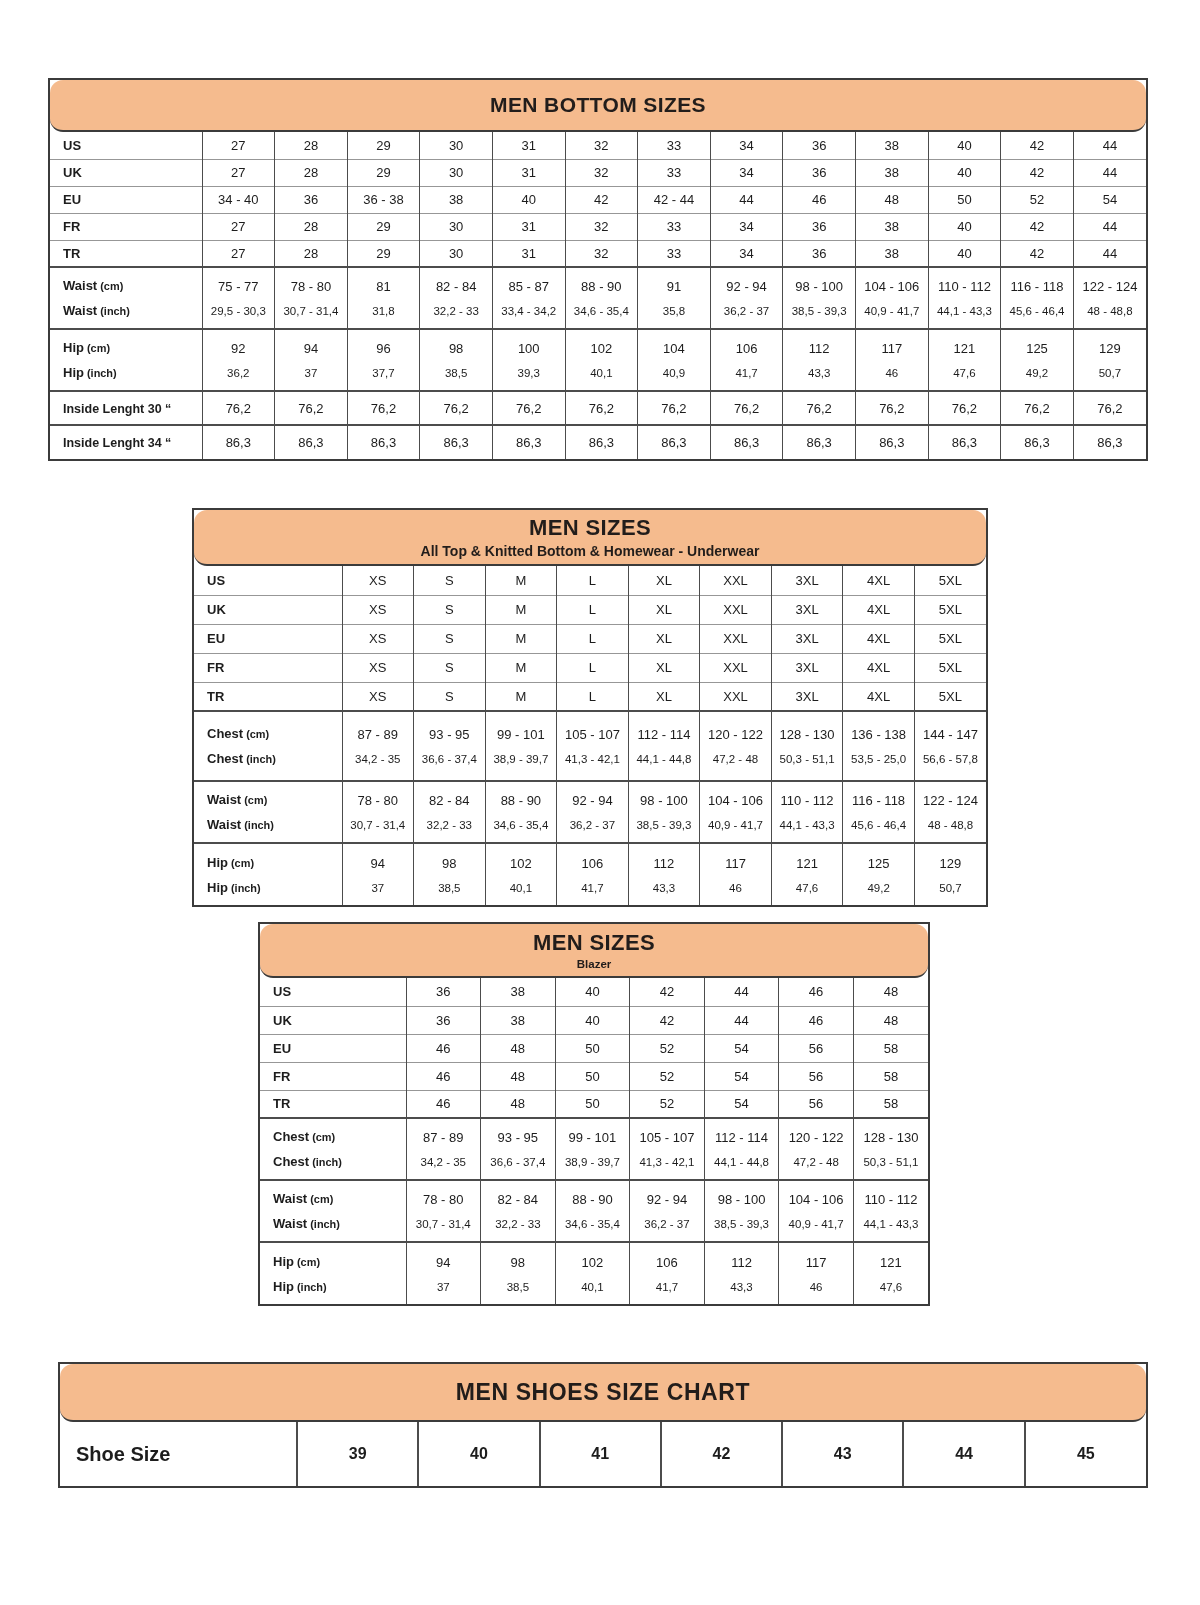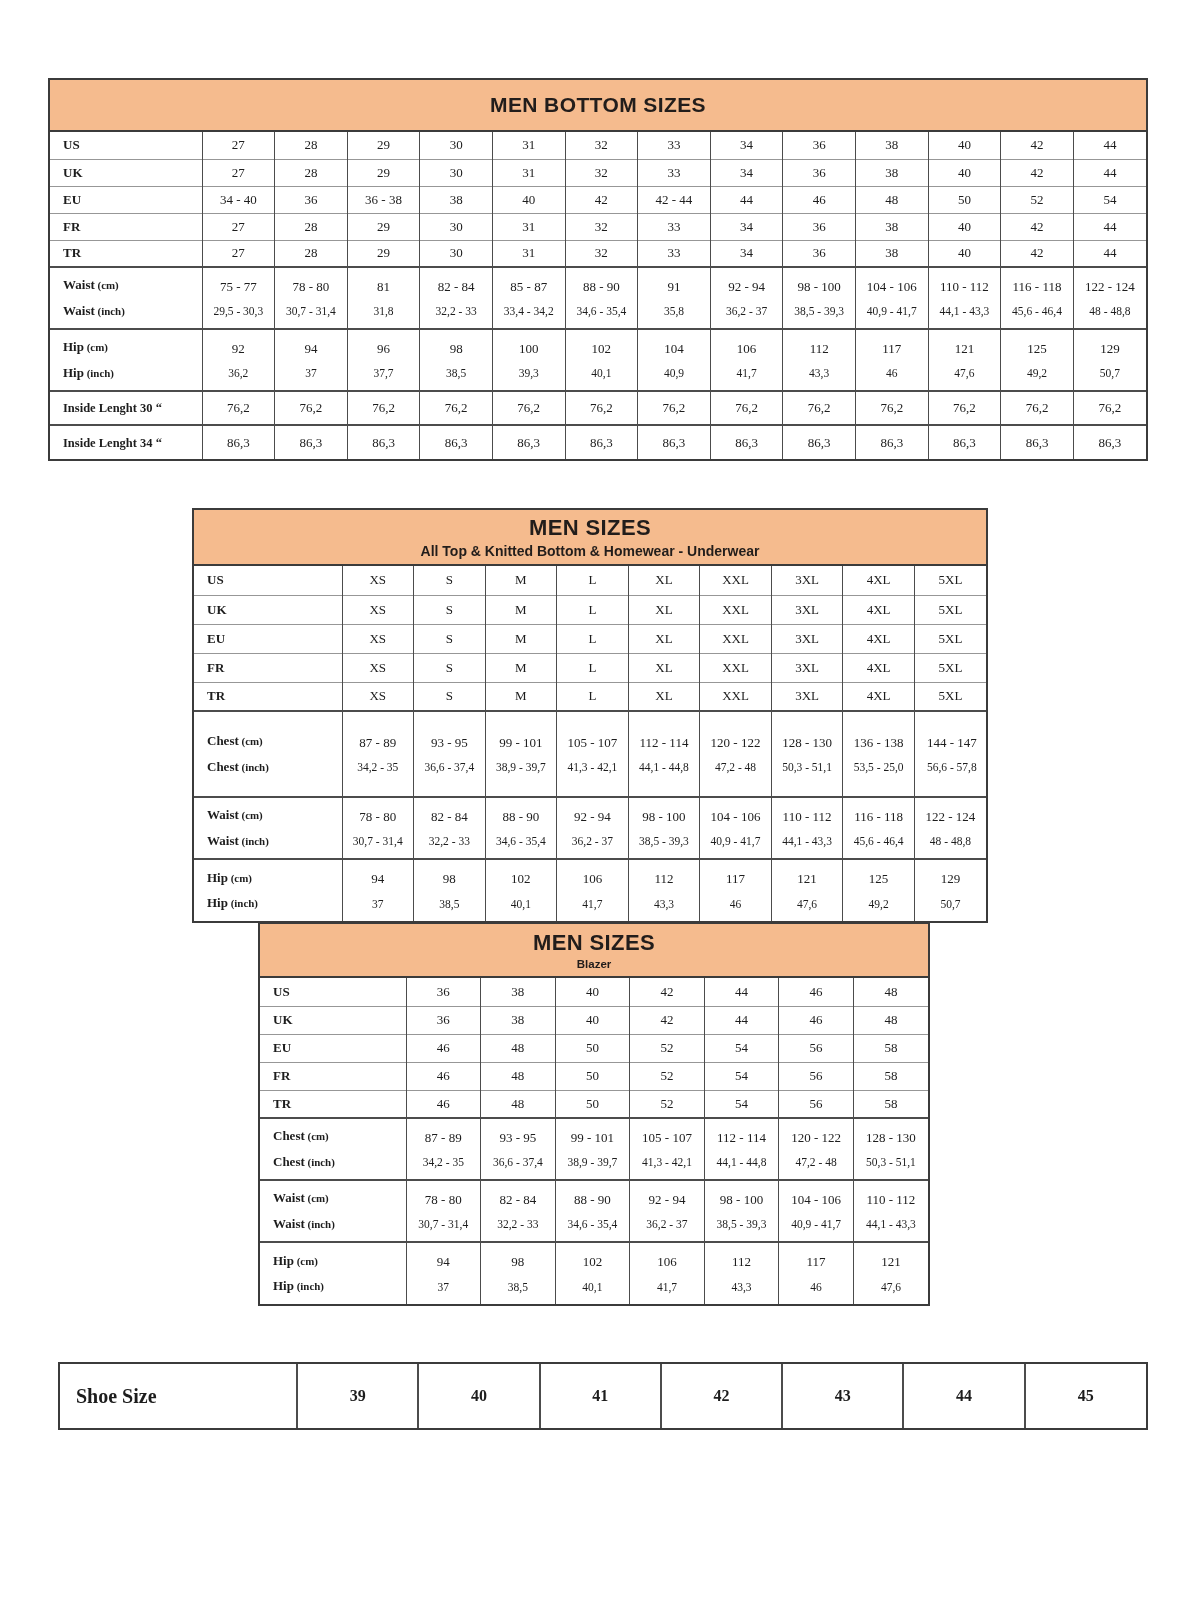--- a/index.html
+++ b/index.html
@@ -17,24 +17,25 @@
     background: #ffffff;
   }
   .band {
     background: #F5BB8E;
     border-bottom: 2px solid #3b3b3b;
     display: flex;
     flex-direction: column;
     align-items: center;
     justify-content: center;
     gap: 2px;
+    border-radius: 13px;
   }
   .t-title { font-weight: bold; color: #221d1b; letter-spacing: 0.4px; }
   .t-sub   { font-weight: bold; color: #221d1b; }
-  table { width: 100%; border-collapse: collapse; table-layout: fixed; font-family: Liberation Serif, serif; }
+  table { width: 100%; border-collapse: collapse; table-layout: fixed; }
   td {
     text-align: center;
     vertical-align: middle;
     border-left: 1px solid #4c4c4c;
     font-size: 13px;
     overflow: hidden;
     white-space: nowrap;
   }
   td.c0 { border-left: none; text-align: left; padding-left: 13px; }
   tbody tr td { border-top: 1px solid #979797; }
@@ -531,21 +532,21 @@
               <div class="v-cm">128 - 130</div>
               <div class="v-in">50,3 - 51,1</div>
             </div>
           </td>
           <td style="padding: 0px;">
             <div class="pair-wrap">
               <div class="v-cm">136 - 138</div>
               <div class="v-in">53,5 - 25,0</div>
             </div>
           </td>
-          <td style="padding: 12px;">
+          <td style="padding: 4px;">
             <div class="pair-wrap">
               <div class="v-cm">144 - 147</div>
               <div class="v-in">56,6 - 57,8</div>
             </div>
           </td>
         </tr>
         <tr class="pair">
           <td class="c0">
             <div class="pair-wrap">
               <div><span class="lab">Waist</span><span class="lab unit"> (cm)</span></div>
@@ -888,20 +889,23 @@
               <div class="v-cm">121</div>
               <div class="v-in">47,6</div>
             </div>
           </td>
         </tr>
       </tbody>
     </table>
 </section>
 
 <section class="tbl t4">
+  <div class="band">
+    <div class="t-title">MEN SHOES SIZE CHART</div>
+  </div>
   <table>
       <colgroup>
         <col class="c-lab">
         <col>
         <col>
         <col>
         <col>
         <col>
         <col>
         <col>

